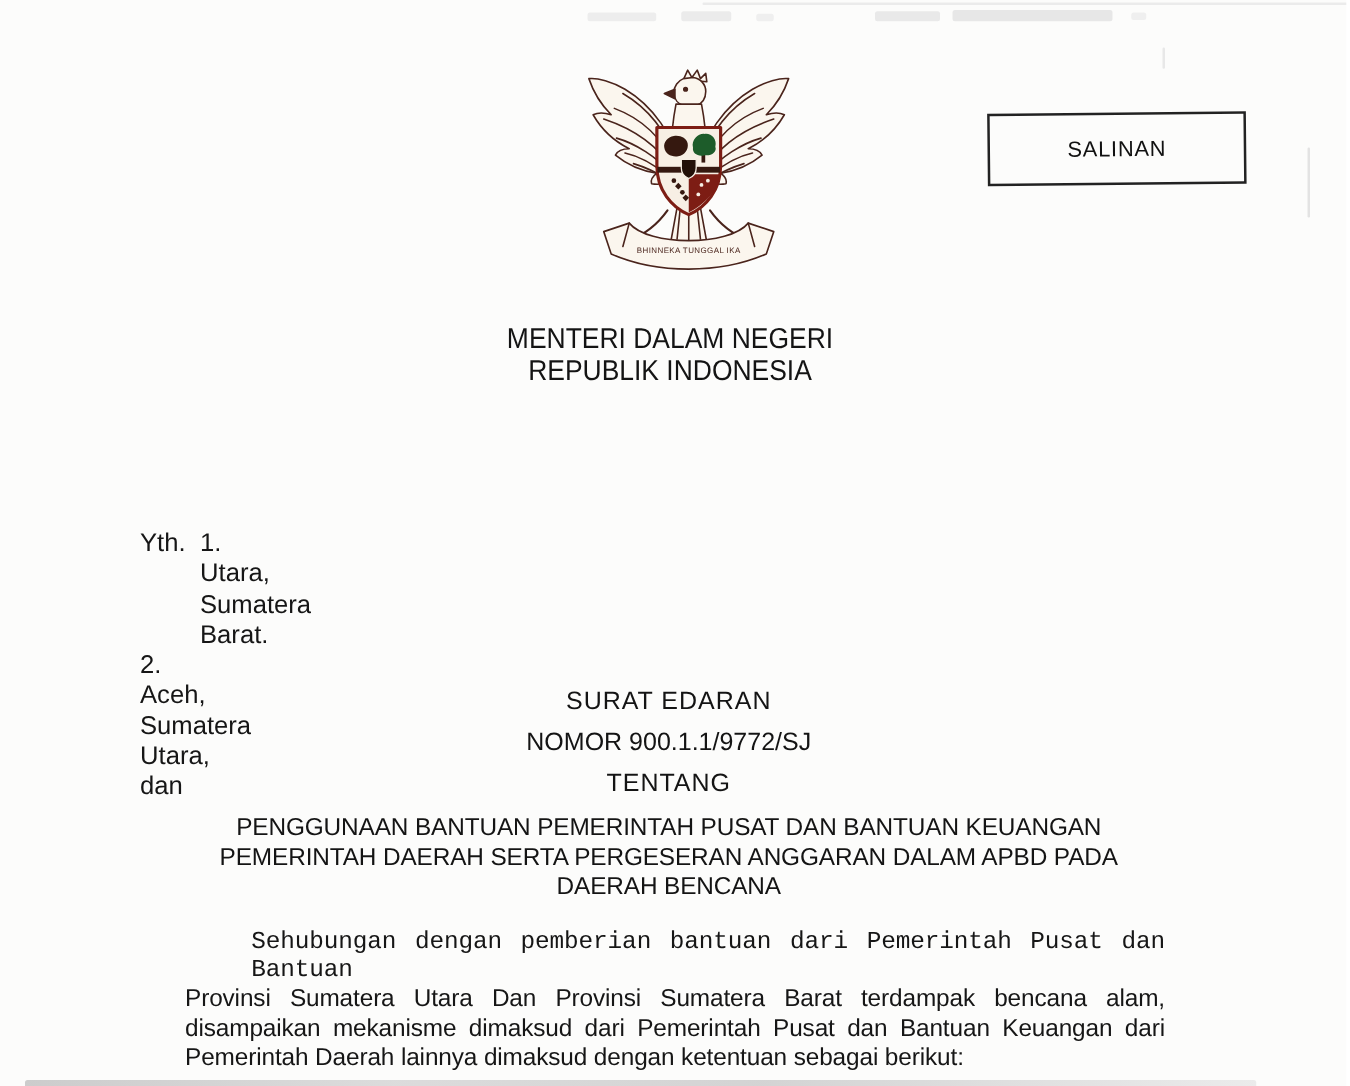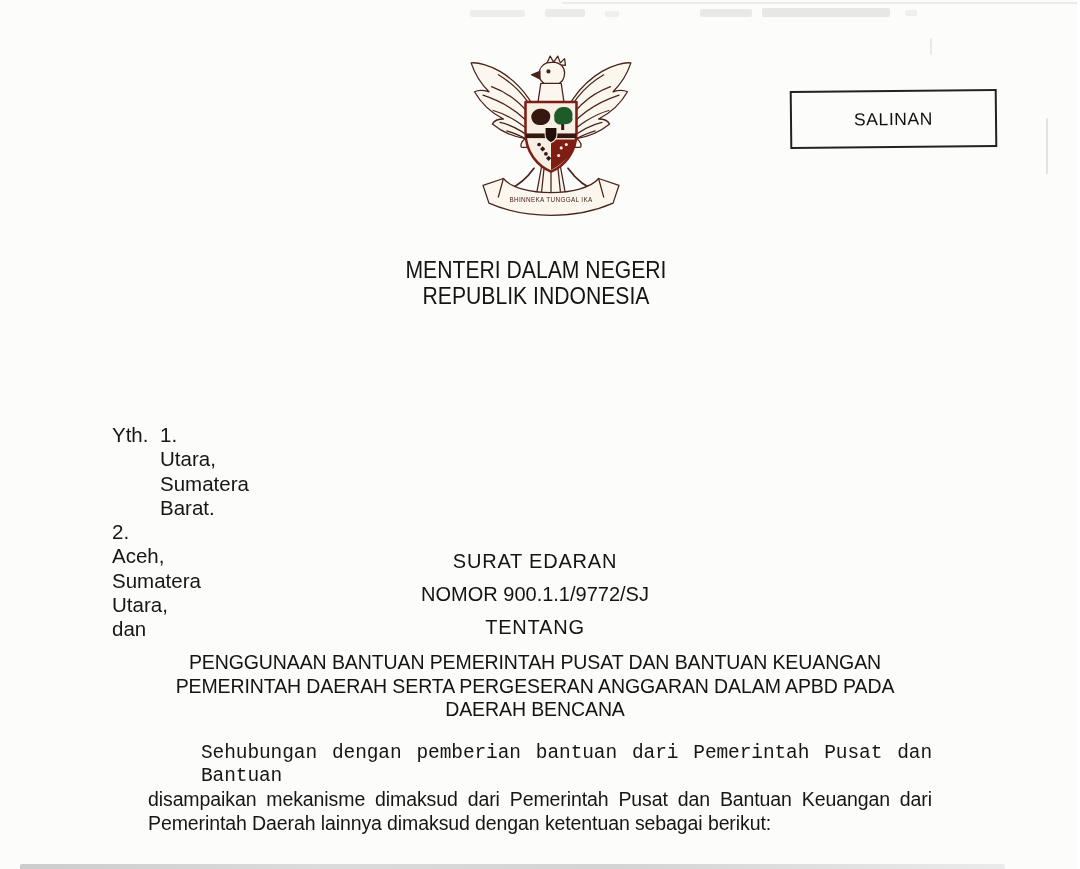--- a/index.html
+++ b/index.html
@@ -172,17 +172,18 @@
     <div class="h-about">TENTANG</div>
     <div class="h-title">
       <div>PENGGUNAAN BANTUAN PEMERINTAH PUSAT DAN BANTUAN KEUANGAN</div>
       <div>PEMERINTAH DAERAH SERTA PERGESERAN ANGGARAN DALAM APBD PADA</div>
       <div>DAERAH BENCANA</div>
     </div>
   </div>
 
   <div class="body-par">
     <div class="bl bl-first">Sehubungan dengan pemberian bantuan dari Pemerintah Pusat dan Bantuan</div>
+    <div class="bl">Provinsi Sumatera Utara Dan Provinsi Sumatera Barat terdampak bencana alam,</div>
     <div class="bl">disampaikan mekanisme dimaksud dari Pemerintah Pusat dan Bantuan Keuangan dari</div>
     <div class="bl bl-last">Pemerintah Daerah lainnya dimaksud dengan ketentuan sebagai berikut:</div>
   </div>
 
 </div>
 
 </body></html>

